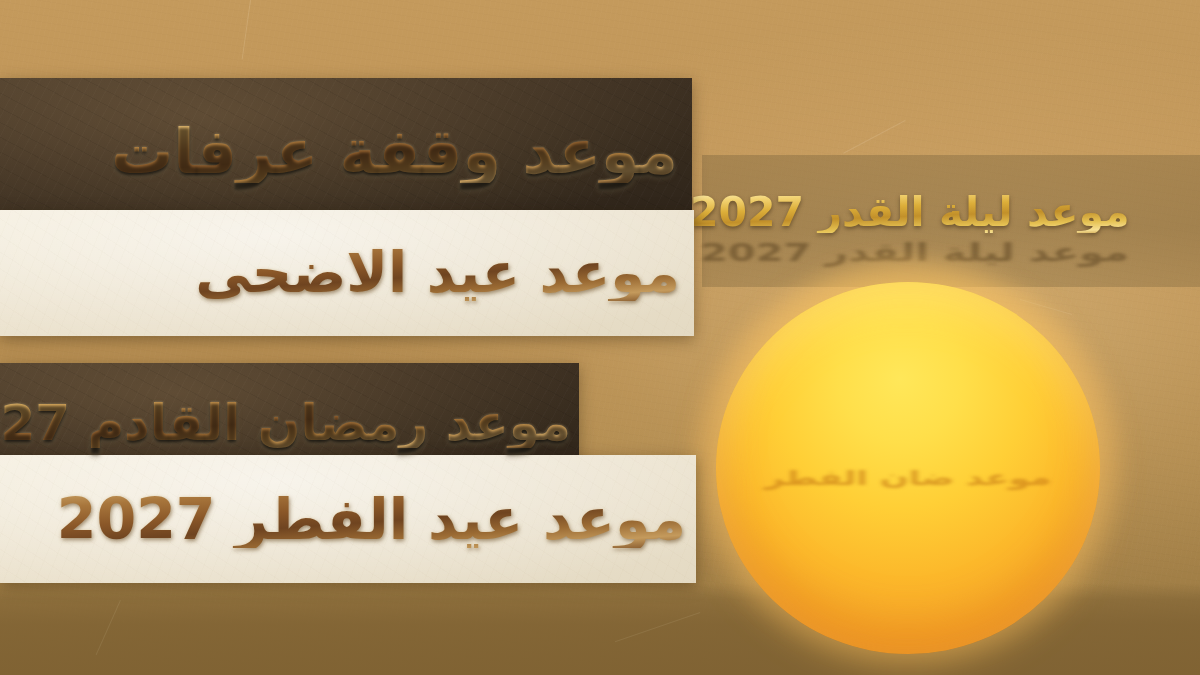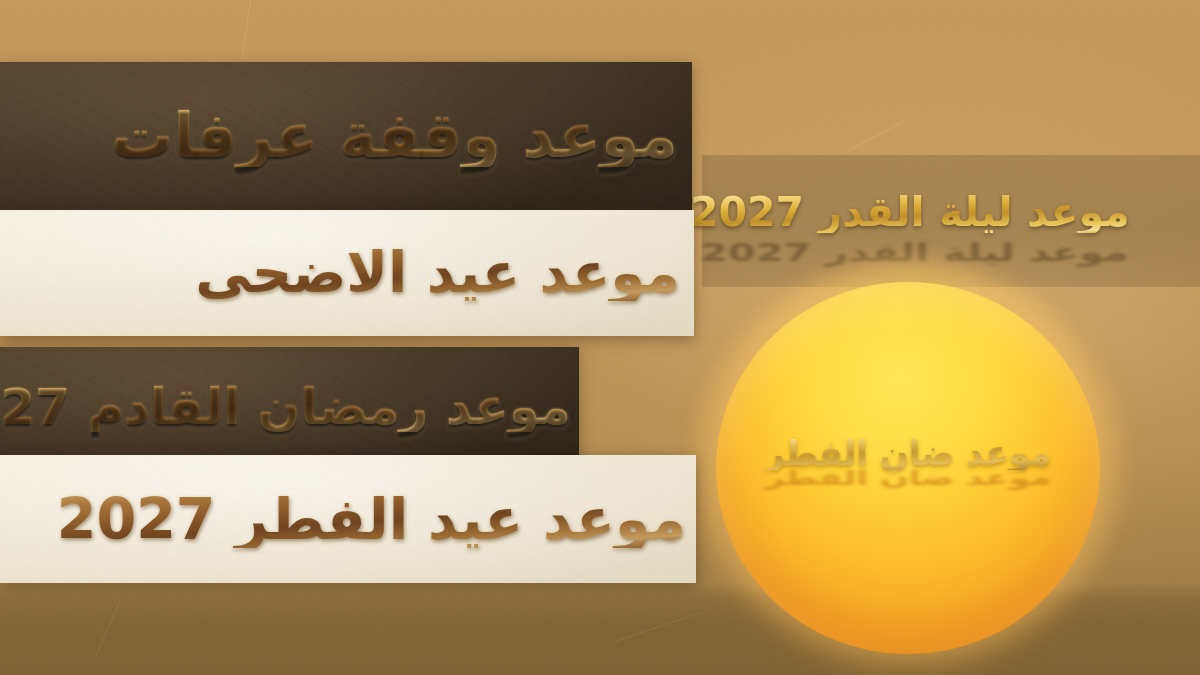--- a/index.html
+++ b/index.html
@@ -54,20 +54,21 @@
     display: flex;
     align-items: center;
     justify-content: flex-end;
     overflow: hidden;
     box-shadow: 0 4px 14px rgba(40,26,8,.35);
   }
   .stripe-dark {
     background:
       radial-gradient(ellipse 120% 160% at 30% 25%, rgba(120,96,66,.55) 0%, rgba(0,0,0,0) 60%),
       linear-gradient(172deg, #4b3c2b 0%, #3d3022 38%, #352a1d 70%, #2e241a 100%);
+    margin-top: 16px;
   }
   .stripe-dark::after {
     content: "";
     position: absolute;
     inset: 0;
     opacity: .5;
     background-image:
       repeating-linear-gradient(118deg, rgba(255,255,255,.035) 0 1px, rgba(0,0,0,0) 1px 9px),
       repeating-linear-gradient(28deg,  rgba(0,0,0,.10) 0 1px, rgba(0,0,0,0) 1px 13px);
   }
@@ -231,21 +232,20 @@
 
   <div class="txt-gold-shadowcopy" style="left:700px; top:240px; width:500px; text-align:left; font-size:40px;">موعد ليلة القدر 2027</div>
 
   <div class="gold-text-wrap txt-gold" style="left:690px; top:192px; width:520px; text-align:left; font-size:41px;">موعد ليلة القدر 2027</div>
 
   <div class="sun-glow" style="left:694px; top:262px; width:428px; height:400px;"></div>
   <div class="sun" style="left:716px; top:282px; width:384px; height:372px;"></div>
 
   <div class="sun-text-shadow" style="left:716px; top:468px; width:384px; text-align:center; font-size:34px;">موعد ضان الفطر</div>
 
-  <div class="sun-text txt-sun" style="left:716px; top:436px; width:384px; text-align:center; font-size:34px;">موعد ضان الفطر</div>
 
   <div class="stripe stripe-dark" style="top:62px; width:692px; height:148px;">
     <span class="stripe-text txt-bronze" style="font-size:62px;">موعد وقفة عرفات</span>
   </div>
 
   <div class="stripe stripe-light" style="top:210px; width:694px; height:126px;">
     <span class="stripe-text txt-copper" style="font-size:56px;">موعد عيد الاضحى</span>
   </div>
 
   <div class="stripe stripe-dark" style="top:347px; width:579px; height:119px;">

